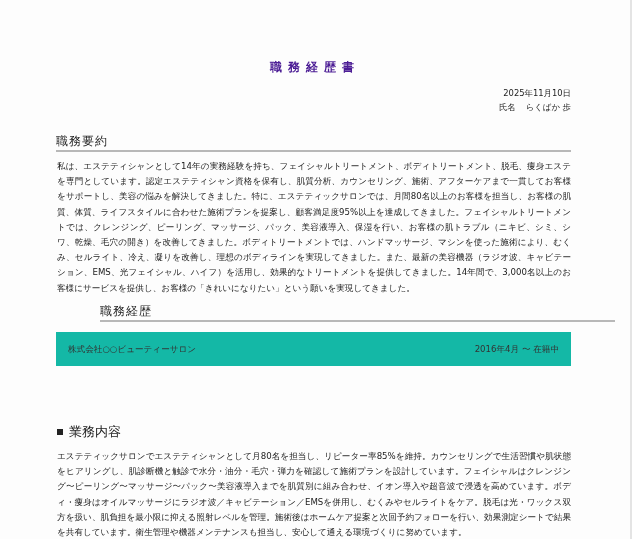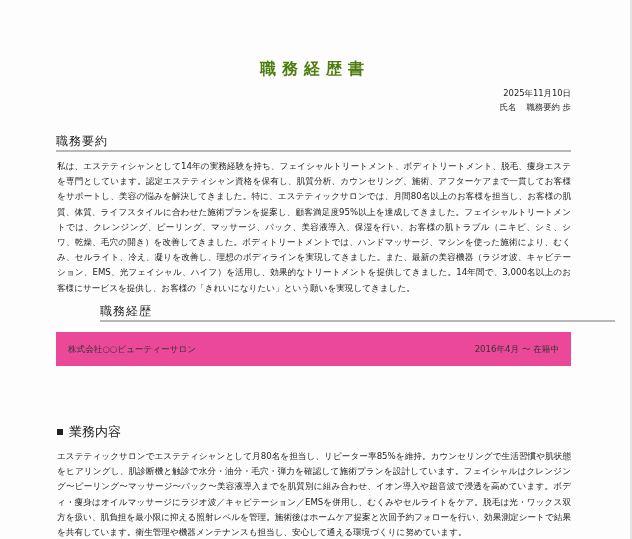--- a/index.html
+++ b/index.html
@@ -30,24 +30,24 @@
       width: 2px;
       height: 539px;
       background: #e4e4e4;
     }
     .doc-title {
       position: absolute;
       left: 0;
       width: 630px;
       top: 59px;
       text-align: center;
-      font-size: 16px;
+      font-size: 12px;
       font-weight: bold;
       letter-spacing: 6px;
-      color: #4d7c0f;
+      color: #4c1d95;
     }
     .meta {
       position: absolute;
       right: 59px;
       top: 86px;
       text-align: right;
       font-size: 8.4px;
       line-height: 14px;
       color: #222;
     }
@@ -75,21 +75,21 @@
       word-break: break-all;
       text-align: justify;
     }
     .summary-text { top: 159px; }
     .company-bar {
       position: absolute;
       left: 56px;
       top: 332px;
       width: 515px;
       height: 34px;
-      background: #ec4899;
+      background: #14b8a6;
       font-size: 8.6px;
       color: #333;
     }
     .company-bar .company-name {
       position: absolute;
       left: 12px;
       top: 12px;
     }
     .company-bar .company-period {
       position: absolute;
@@ -137,21 +137,21 @@
 </head>
 <body>
 
 <div class="page">
 
   <div class="doc-title">職務経歴書</div>
 
   <div class="meta">
     <div>2025年11月10日</div>
     <div class="name-row">
-      <span>氏名</span><span>職務要約 歩</span>
+      <span>氏名</span><span>らくばか 歩</span>
     </div>
   </div>
 
   <div class="section-heading h-summary">職務要約</div>
   <div class="para summary-text">私は、エステティシャンとして14年の実務経験を持ち、フェイシャルトリートメント、ボディトリートメント、脱毛、痩身エステを専門としています。認定エステティシャン資格を保有し、肌質分析、カウンセリング、施術、アフターケアまで一貫してお客様をサポートし、美容の悩みを解決してきました。特に、エステティックサロンでは、月間80名以上のお客様を担当し、お客様の肌質、体質、ライフスタイルに合わせた施術プランを提案し、顧客満足度95%以上を達成してきました。フェイシャルトリートメントでは、クレンジング、ピーリング、マッサージ、パック、美容液導入、保湿を行い、お客様の肌トラブル（ニキビ、シミ、シワ、乾燥、毛穴の開き）を改善してきました。ボディトリートメントでは、ハンドマッサージ、マシンを使った施術により、むくみ、セルライト、冷え、凝りを改善し、理想のボディラインを実現してきました。また、最新の美容機器（ラジオ波、キャビテーション、EMS、光フェイシャル、ハイフ）を活用し、効果的なトリートメントを提供してきました。14年間で、3,000名以上のお客様にサービスを提供し、お客様の「きれいになりたい」という願いを実現してきました。</div>
 
   <div class="section-heading h-history">職務経歴</div>
 
   <div class="company-bar">
     <span class="company-name">株式会社○○ビューティーサロン</span>

